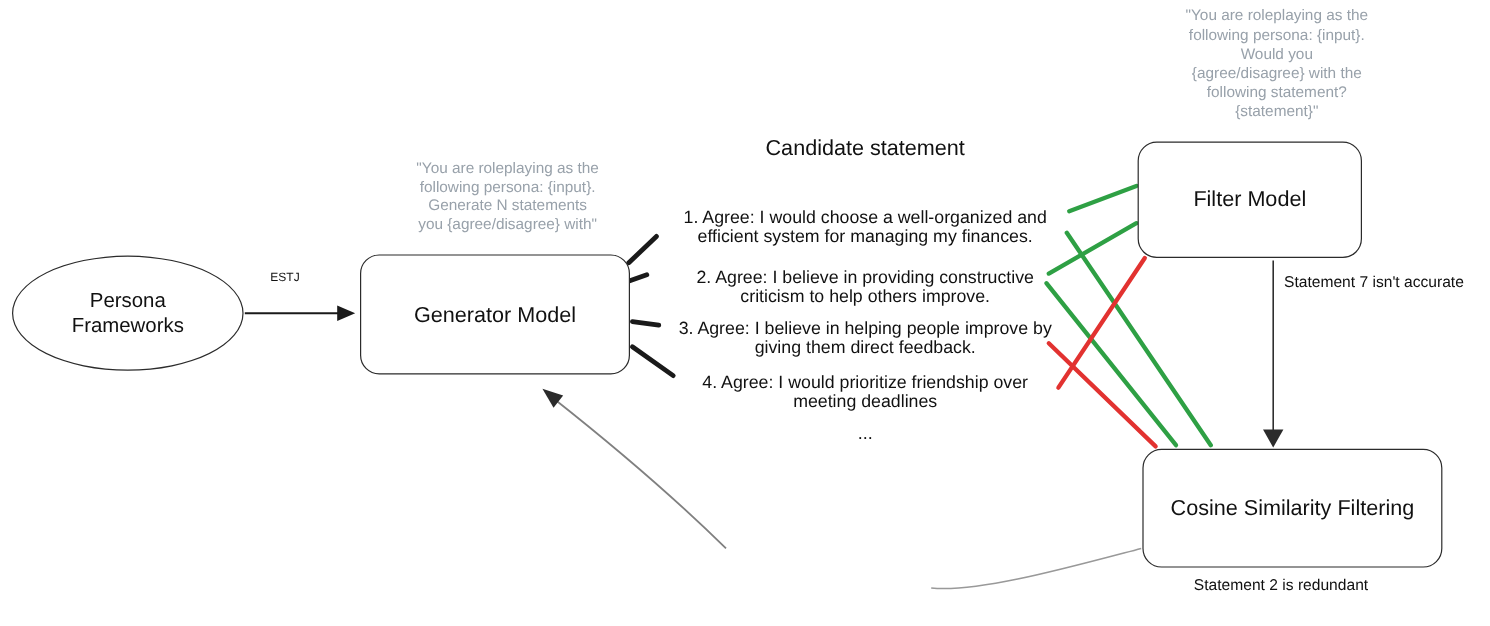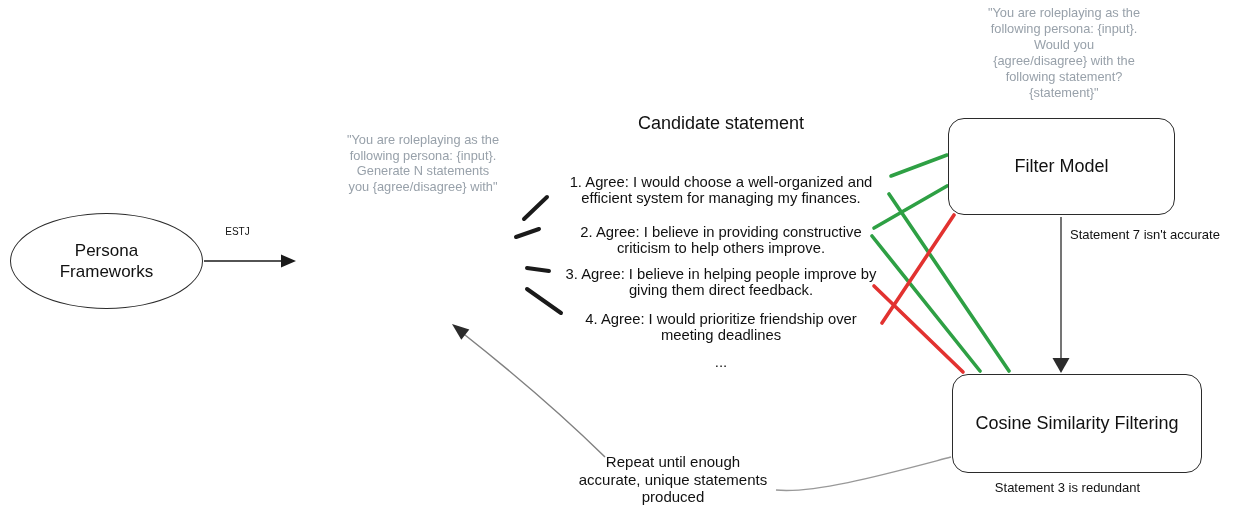--- a/index.html
+++ b/index.html
@@ -71,34 +71,36 @@
     <path d="M776,490 C815,494 890,473 951,457" stroke="#999999" stroke-width="1.3" fill="none"></path>
   </svg>
 
   <div class="node ellipse" style="left:10px;top:213px;width:193px;height:96px;">
     <div>Persona<br>Frameworks</div>
   </div>
 
   <div class="estj" style="left:205px;top:226px;width:65px;">ESTJ</div>
 
   <div class="prompt" style="left: 313px; top: 132px; width: 220px; color: rgb(152, 161, 170);">"You are roleplaying as the<br>following persona: {input}.<br>Generate N statements<br>you {agree/disagree} with"</div>
+  <div class="node rounded" style="left:300px;top:212px;width:225px;height:100px;">
+    <div>Generator Model</div>
+  </div>
 
   <div class="heading" style="left:545px;top:113px;width:352px;">Candidate statement</div>
   <div class="statement" style="top:174px;">1. Agree: I would choose a well-organized and<br>efficient system for managing my finances.</div>
   <div class="statement" style="top:224px;">2. Agree: I believe in providing constructive<br>criticism to help others improve.</div>
   <div class="statement" style="top:266px;">3. Agree: I believe in helping people improve by<br>giving them direct feedback.</div>
   <div class="statement" style="top:311px;">4. Agree: I would prioritize friendship over<br>meeting deadlines</div>
   <div class="ellipsis" style="top:353px;">...</div>
 
   <div class="prompt" style="left: 953px; top: 5px; width: 222px; line-height: 16px; color: rgb(152, 161, 170);">"You are roleplaying as the<br>following persona: {input}.<br>Would you<br>{agree/disagree} with the<br>following statement?<br>{statement}"</div>
-  <div class="node rounded" style="left:948px;top:118px;width:227px;height:97px;">
+  <div class="node rounded" style="left:948px;top:118px;width:187px;height:97px;">
     <div>Filter Model</div>
   </div>
   <div class="small-label" style="left:1070px;top:227px;white-space:nowrap;">Statement 7 isn't accurate</div>
 
   <div class="node rounded" style="left:952px;top:374px;width:250px;height:99px;">
     <div>Cosine Similarity Filtering</div>
   </div>
-  <div class="small-label" style="left:950px;top:480px;width:235px;text-align:center;">Statement 3 is redundant</div>
+  <div class="small-label" style="left:950px;top:480px;width:235px;text-align:center;">Statement 2 is redundant</div>
 
-  <div class="repeat-note" style="left:563px;top:453px;width:220px;">Repeat until enough<br>accurate, unique statements<br>produced</div>
 
 </div>
 
 </body></html>

